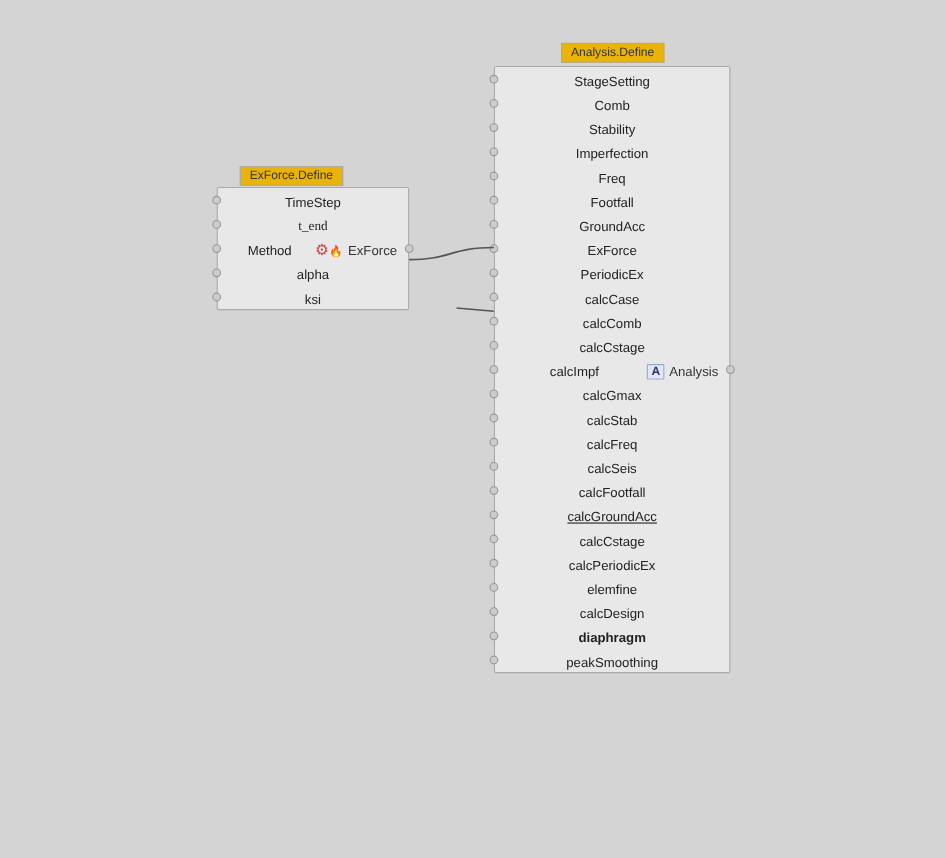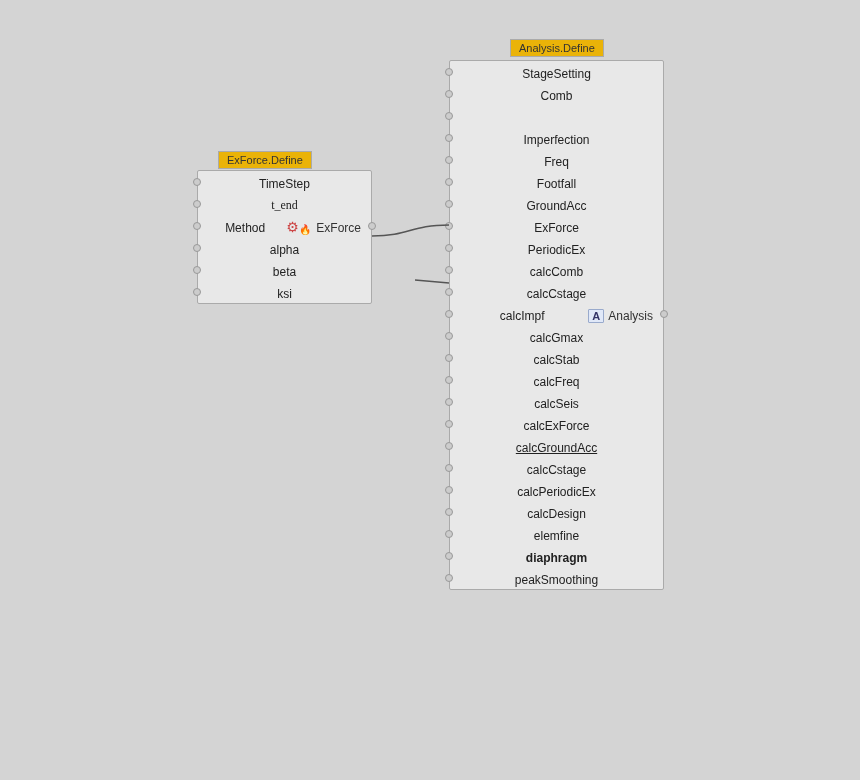--- a/index.html
+++ b/index.html
@@ -160,41 +160,38 @@
       <span style="color:#c44; font-size:10px; margin-left:1px;">🔥</span>
       <span style="margin-left:4px; color:#333; font-size:12px;">ExForce</span>
       <div class="port port-right" style="top:7px;"></div>
     </div>
     <div class="node-row" style="position:relative;">
       <div class="port port-left" style="top:7px;"></div>
       <div class="node-row-text">alpha</div>
     </div>
     <div class="node-row" style="position:relative;">
       <div class="port port-left" style="top:7px;"></div>
-      <div class="node-row-text">beta</div>
-    </div>
-    <div class="node-row" style="position:relative;">
-      <div class="port port-left" style="top:7px;"></div>
       <div class="node-row-text">ksi</div>
     </div>
   </div>
 
   <div class="node-box analysis-node">
     <div class="node-label">Analysis.Define</div>
 
     <div class="node-row" style="position:relative;">
       <div class="port port-left" style="top:7px;"></div>
       <div class="node-row-text">StageSetting</div>
     </div>
     <div class="node-row" style="position:relative;">
       <div class="port port-left" style="top:7px;"></div>
       <div class="node-row-text">Comb</div>
     </div>
     <div class="node-row" style="position:relative;">
       <div class="port port-left" style="top:7px;"></div>
+      <div class="node-row-text">Stability</div>
     </div>
     <div class="node-row" style="position:relative;">
       <div class="port port-left" style="top:7px;"></div>
       <div class="node-row-text">Imperfection</div>
     </div>
     <div class="node-row" style="position:relative;">
       <div class="port port-left" style="top:7px;"></div>
       <div class="node-row-text">Freq</div>
     </div>
     <div class="node-row" style="position:relative;">
@@ -205,20 +202,24 @@
       <div class="port port-left" style="top:7px;"></div>
       <div class="node-row-text">GroundAcc</div>
     </div>
     <div class="node-row" style="position:relative;">
       <div class="port port-left" style="top:7px;"></div>
       <div class="node-row-text">ExForce</div>
     </div>
     <div class="node-row" style="position:relative;">
       <div class="port port-left" style="top:7px;"></div>
       <div class="node-row-text">PeriodicEx</div>
+    </div>
+    <div class="node-row" style="position:relative;">
+      <div class="port port-left" style="top:7px;"></div>
+      <div class="node-row-text">calcCase</div>
     </div>
     <div class="node-row" style="position:relative;">
       <div class="port port-left" style="top:7px;"></div>
       <div class="node-row-text">calcComb</div>
     </div>
     <div class="node-row" style="position:relative;">
       <div class="port port-left" style="top:7px;"></div>
       <div class="node-row-text">calcCstage</div>
     </div>
 
@@ -240,41 +241,41 @@
     <div class="node-row" style="position:relative;">
       <div class="port port-left" style="top:7px;"></div>
       <div class="node-row-text">calcFreq</div>
     </div>
     <div class="node-row" style="position:relative;">
       <div class="port port-left" style="top:7px;"></div>
       <div class="node-row-text">calcSeis</div>
     </div>
     <div class="node-row" style="position:relative;">
       <div class="port port-left" style="top:7px;"></div>
-      <div class="node-row-text">calcExForce</div>
+      <div class="node-row-text">calcFootfall</div>
     </div>
     <div class="node-row" style="position:relative;text-decoration:underline;">
       <div class="port port-left" style="top:7px;"></div>
       <div class="node-row-text">calcGroundAcc</div>
     </div>
     <div class="node-row" style="position:relative;">
       <div class="port port-left" style="top:7px;"></div>
       <div class="node-row-text">calcCstage</div>
     </div>
     <div class="node-row" style="position:relative;">
       <div class="port port-left" style="top:7px;"></div>
       <div class="node-row-text">calcPeriodicEx</div>
     </div>
     <div class="node-row" style="position:relative;">
       <div class="port port-left" style="top:7px;"></div>
+      <div class="node-row-text">elemfine</div>
+    </div>
+    <div class="node-row" style="position:relative;">
+      <div class="port port-left" style="top:7px;"></div>
       <div class="node-row-text">calcDesign</div>
-    </div>
-    <div class="node-row" style="position:relative;">
-      <div class="port port-left" style="top:7px;"></div>
-      <div class="node-row-text">elemfine</div>
     </div>
     <div class="node-row" style="position:relative;font-weight:bold;">
       <div class="port port-left" style="top:7px;"></div>
       <div class="node-row-text">diaphragm</div>
     </div>
     <div class="node-row" style="position:relative;">
       <div class="port port-left" style="top:7px;"></div>
       <div class="node-row-text">peakSmoothing</div>
     </div>
   </div>

